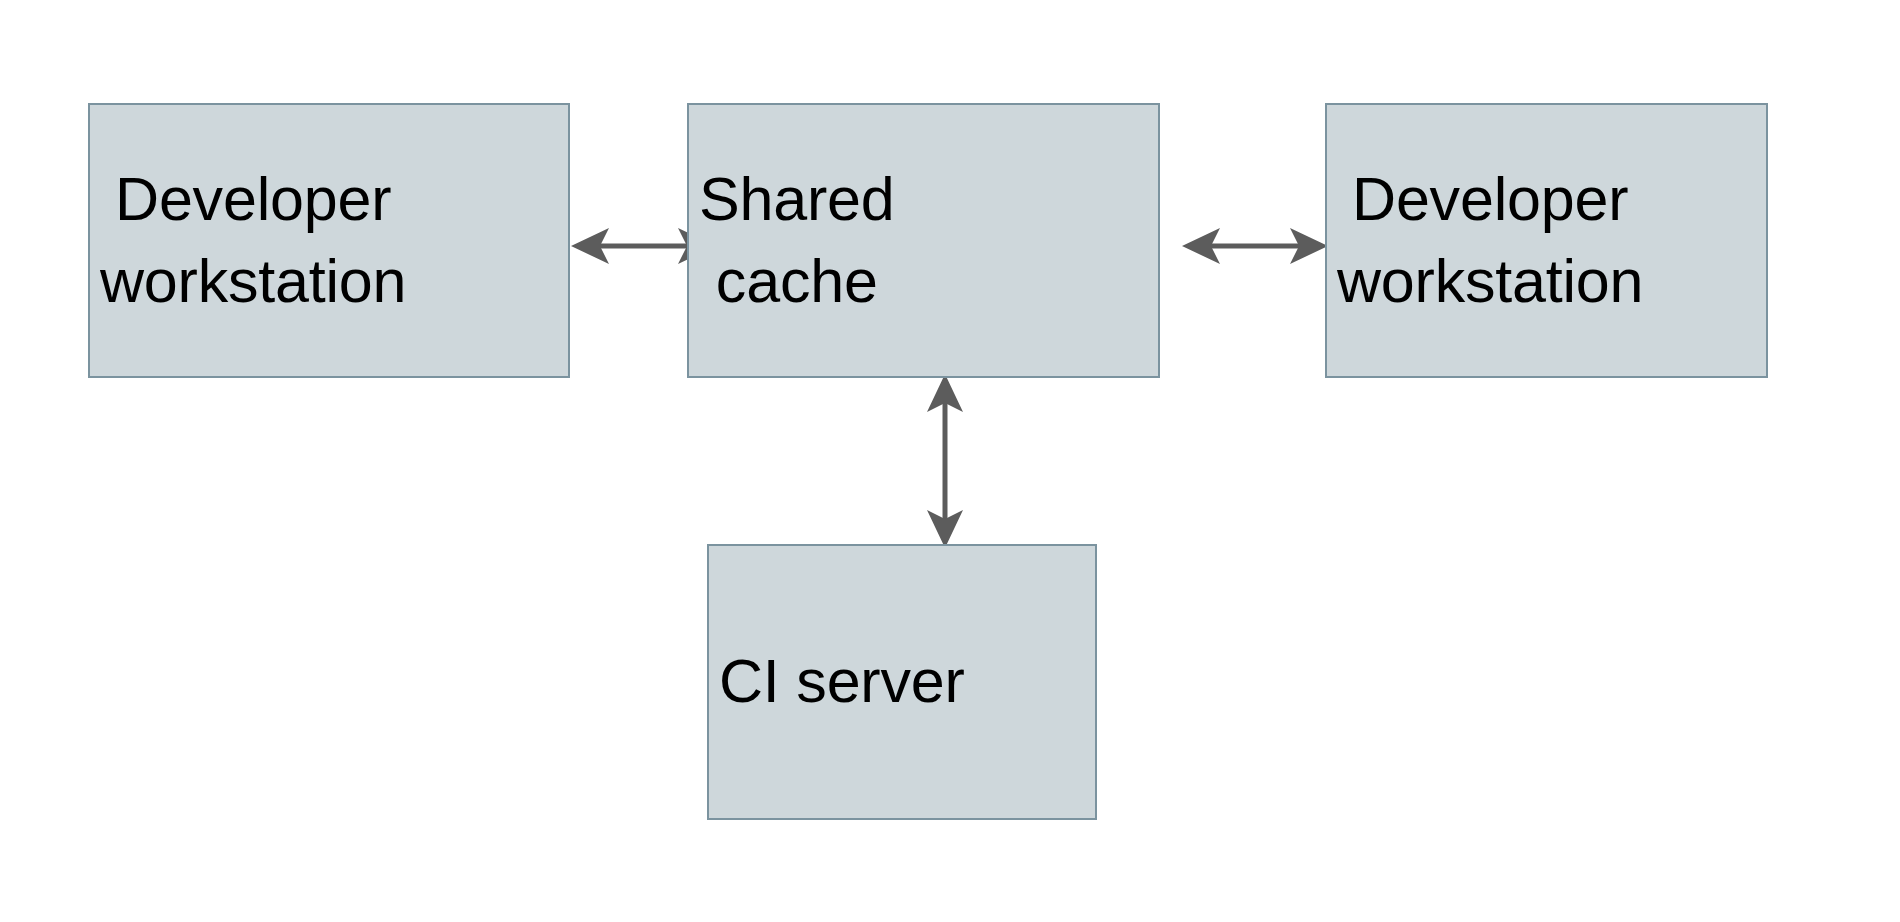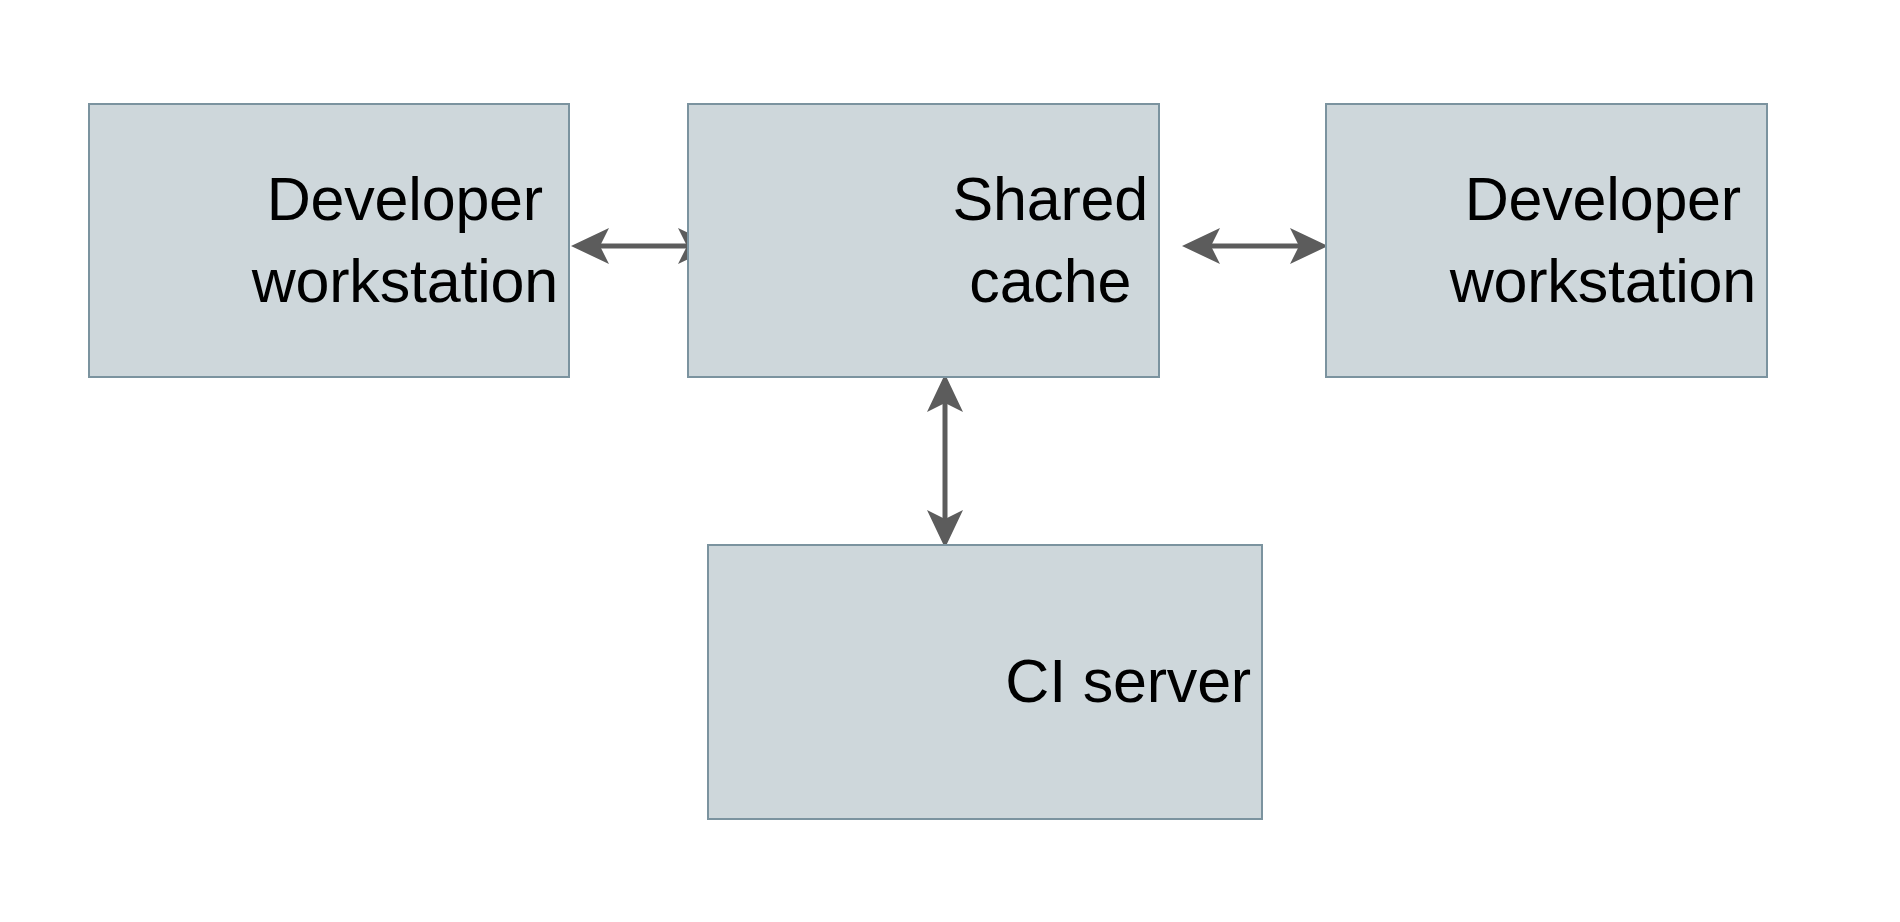--- a/index.html
+++ b/index.html
@@ -19,37 +19,37 @@
     height: 922px;
     background: #ffffff;
   }
   .node-box {
     position: absolute;
     box-sizing: border-box;
     background: #ced7db;
     border: 2px solid #7b939f;
     display: flex;
     align-items: center;
-    justify-content: flex-end;
+    justify-content: flex-start;
     text-align: center;
   }
   .node-label {
     color: #000000;
     font-family: "Liberation Sans", sans-serif;
     font-size: 61px;
     line-height: 1.33;
     font-weight: 400;
     letter-spacing: -0.2px;
     white-space: pre-line;
     padding: 0 10px;
   }
   #node-dev-left  { left: 88px;  top: 103px; width: 482px; height: 275px; }
   #node-shared    { left: 687px; top: 103px; width: 473px; height: 275px; }
   #node-dev-right { left: 1325px;top: 103px; width: 443px; height: 275px; }
-  #node-ci        { left: 707px; top: 544px; width: 556px; height: 276px; }
+  #node-ci        { left: 707px; top: 544px; width: 390px; height: 276px; }
 
   .edge-layer {
     position: absolute;
     left: 0;
     top: 0;
     width: 1900px;
     height: 922px;
     pointer-events: none;
   }
   .edge-line {

